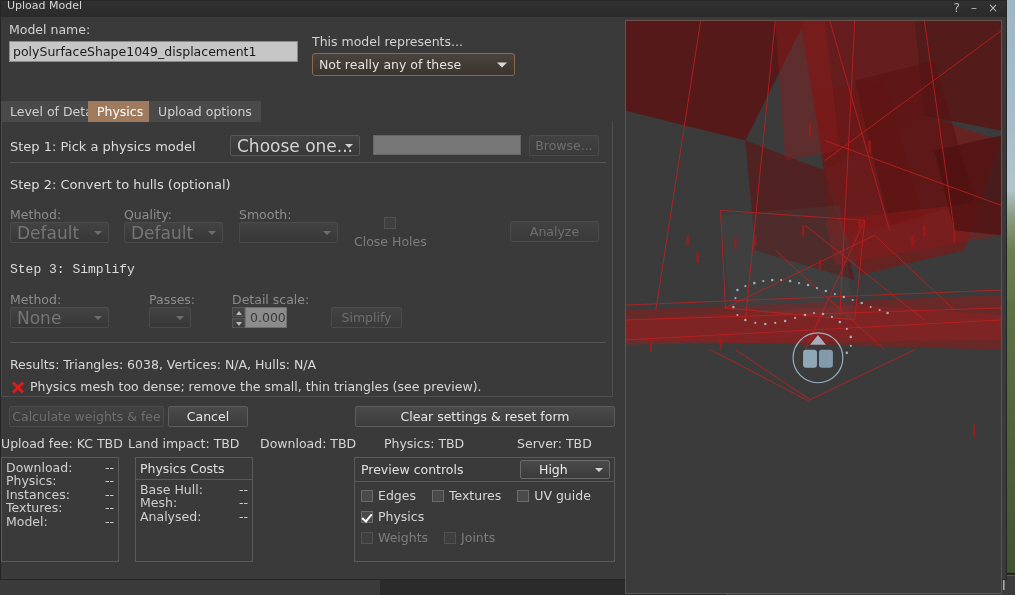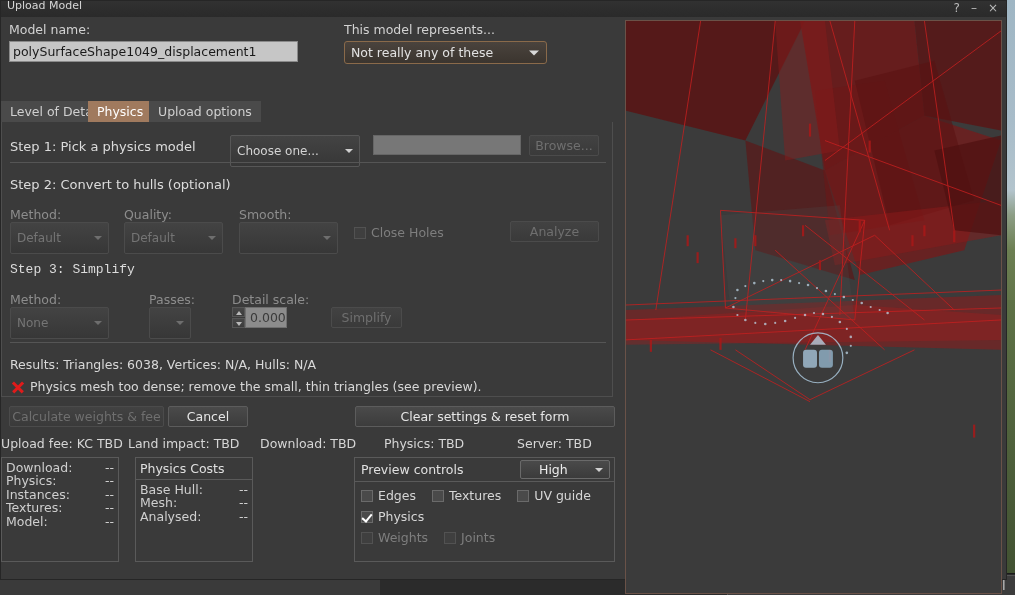--- a/index.html
+++ b/index.html
@@ -101,21 +101,21 @@
     margin-top: 4px;
     width: 289px; height: 21px;
     background: #c6c6c6;
     border: 1px solid #8a8a8a;
     color: #1a1a1a;
     font-family: "DejaVu Sans", sans-serif;
     font-size: 12.5px;
     padding: 0 3px;
     outline: none;
   }
-  #represents-block { position: absolute; left: 311px; top: 5px; margin-left: 32px; }
+  #represents-block { position: absolute; left: 311px; top: 17px; }
   #represents-block .lbl { color: #d2d2d2; font-size: 12.5px; }
   .combo {
     margin-top: 4px;
     height: 23px;
     background: linear-gradient(to bottom, #4a433d, #3b352f);
     border: 1px solid #8a6a4a;
     border-radius: 3px;
     color: #e2e2e2;
     font-size: 12.5px;
     display: flex; align-items: center;
@@ -159,25 +159,25 @@
 
   .divider {
     position: absolute; left: 8px; width: 596px;
     height: 1px; background: #555;
   }
 
   .steptitle { position: absolute; color: #dcdcdc; font-size: 13px; }
 
   
   .combo2 {
-    height: 32px;
+    height: 21px;
     background: linear-gradient(to bottom, #434343, #373737);
     border: 1px solid #575757;
     border-radius: 2px;
-    font-size: 12px;
+    font-size: 17px;
     display: flex; align-items: center;
     padding: 0 6px;
     position: relative;
     color: #d4d4d4;
   }
   .combo2.disabled { color: #757575; border-color: #4b4b4b; }
   .combo2 .arrow {
     position: absolute; right: 6px; top: 50%;
     transform: translateY(-50%);
     width: 0; height: 0;
@@ -400,21 +400,21 @@
           <span class="arrow"></span>
         </div>
         <div class="combo2 disabled" style="position:absolute; left:122px; top:100px; width:99px;">
           <span>Default</span>
           <span class="arrow"></span>
         </div>
         <div class="combo2 disabled" style="position:absolute; left:237px; top:100px; width:99px;">
           <span></span>
           <span class="arrow"></span>
         </div>
-        <div style="position:absolute; left:352px; top:103px;" class="chkrow dim">
+        <div style="position:absolute; left:352px; top:95px;flex-direction:column;" class="chkrow dim">
           <span class="cbx disabled"></span>
           <span>Close Holes</span>
         </div>
         <div class="btn disabled" style="position:absolute; left:508px; top:99px; width:89px;">
           <span>Analyze</span>
         </div>
 
         <div class="steptitle" style="left:8px; top:140px;font-family:Liberation Mono, monospace;">Step 3: Simplify</div>
         <div class="label-dim" style="position:absolute; left:8px; top:170px;">Method:</div>
         <div class="label-dim" style="position:absolute; left:147px; top:170px;">Passes:</div>

